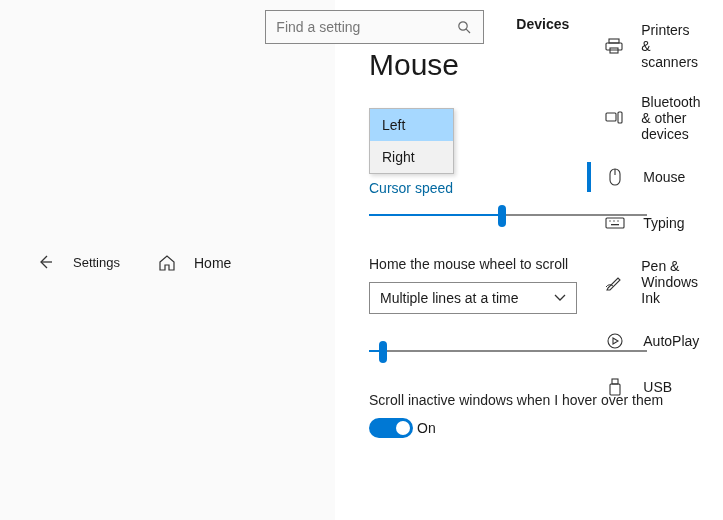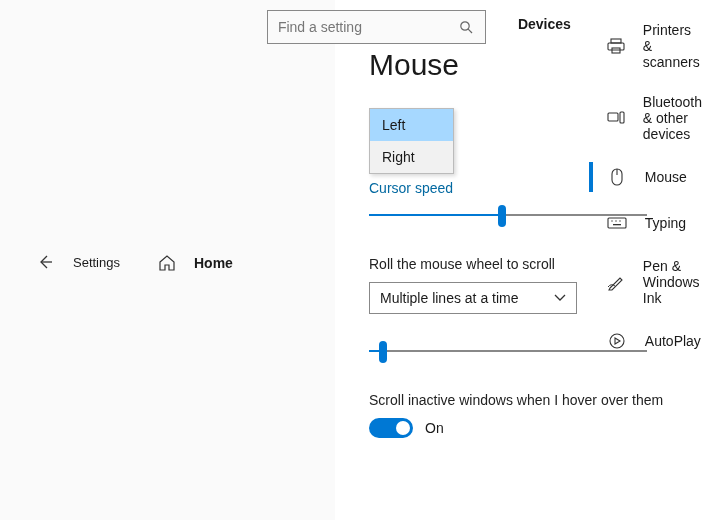--- a/index.html
+++ b/index.html
@@ -31,21 +31,20 @@
     display: flex; align-items: center; justify-content: center;
     margin-right: 18px;
     cursor: pointer;
   }
   .header-title { font-size: 13px; }
   .home-row {
     display: flex;
     align-items: center;
     padding: 10px 20px 14px 20px;
     cursor: pointer;
-    font-weight: bold;
   }
   .home-row .icon { width: 18px; margin-right: 18px; display:flex; align-items:center; }
   .search-wrap { padding: 0 14px 18px 14px; }
   .search-box {
     display: flex;
     align-items: center;
     border: 1px solid #888;
     height: 34px;
     padding: 0 10px;
     background: #fafafa;
@@ -166,21 +165,21 @@
     width: 208px;
     margin-bottom: 26px;
     cursor: pointer;
     background: #fff;
     text-align: right;
   }
   .select-closed .chev { margin-left: 10px; display:flex; }
   .toggle-row {
     display: flex;
     align-items: center;
-    gap: 12px;
+    gap: 4px;
     margin-top: 4px;
   }
   .toggle {
     width: 44px; height: 20px;
     background: #0078d4;
     border-radius: 10px;
     position: relative;
     cursor: pointer;
   }
   .toggle::after {
@@ -282,40 +281,49 @@
     </div>
     <div class="nav-item">
       <span class="icon">
         <svg width="18" height="18" viewBox="0 0 18 18">
             <circle cx="9" cy="9" r="7" fill="none" stroke="#333" stroke-width="1.1"></circle>
             <path d="M7 6 L12 9 L7 12 Z" fill="none" stroke="#333" stroke-width="1.1"></path>
           </svg>
       </span>
       <span>AutoPlay</span>
     </div>
+    <div class="nav-item">
+      <span class="icon">
+        <svg width="12" height="18" viewBox="0 0 12 18">
+            <rect x="3" y="1" width="6" height="5" fill="none" stroke="#333" stroke-width="1.1"></rect>
+            <rect x="1" y="6" width="10" height="11" rx="1" fill="none" stroke="#333" stroke-width="1.1"></rect>
+          </svg>
+      </span>
+      <span>USB</span>
+    </div>
   </div>
 </div>
 
 <div class="main">
   <h1 class="page-title">Mouse</h1>
 
   <div class="dropdown-open">
     <div class="dropdown-list">
       <div class="dropdown-option highlight">Left</div>
       <div class="dropdown-option">Right</div>
     </div>
   </div>
   <div class="covered-label">Cursor speed</div>
   <div class="slider a">
     <div class="track-left"></div>
     <div class="track-right"></div>
     <div class="thumb"></div>
   </div>
 
-  <div class="field-label">Roll the mouse wheel to scroll</div>
+  <div class="field-label">Home the mouse wheel to scroll</div>
   <div class="select-closed">
     <span>Multiple lines at a time</span>
     <span class="chev">
       <svg width="12" height="8" viewBox="0 0 12 8">
           <path d="M1 1 L6 6 L11 1" fill="none" stroke="#333" stroke-width="1.3"></path>
         </svg>
     </span>
   </div>
 
   <div class="slider b">

